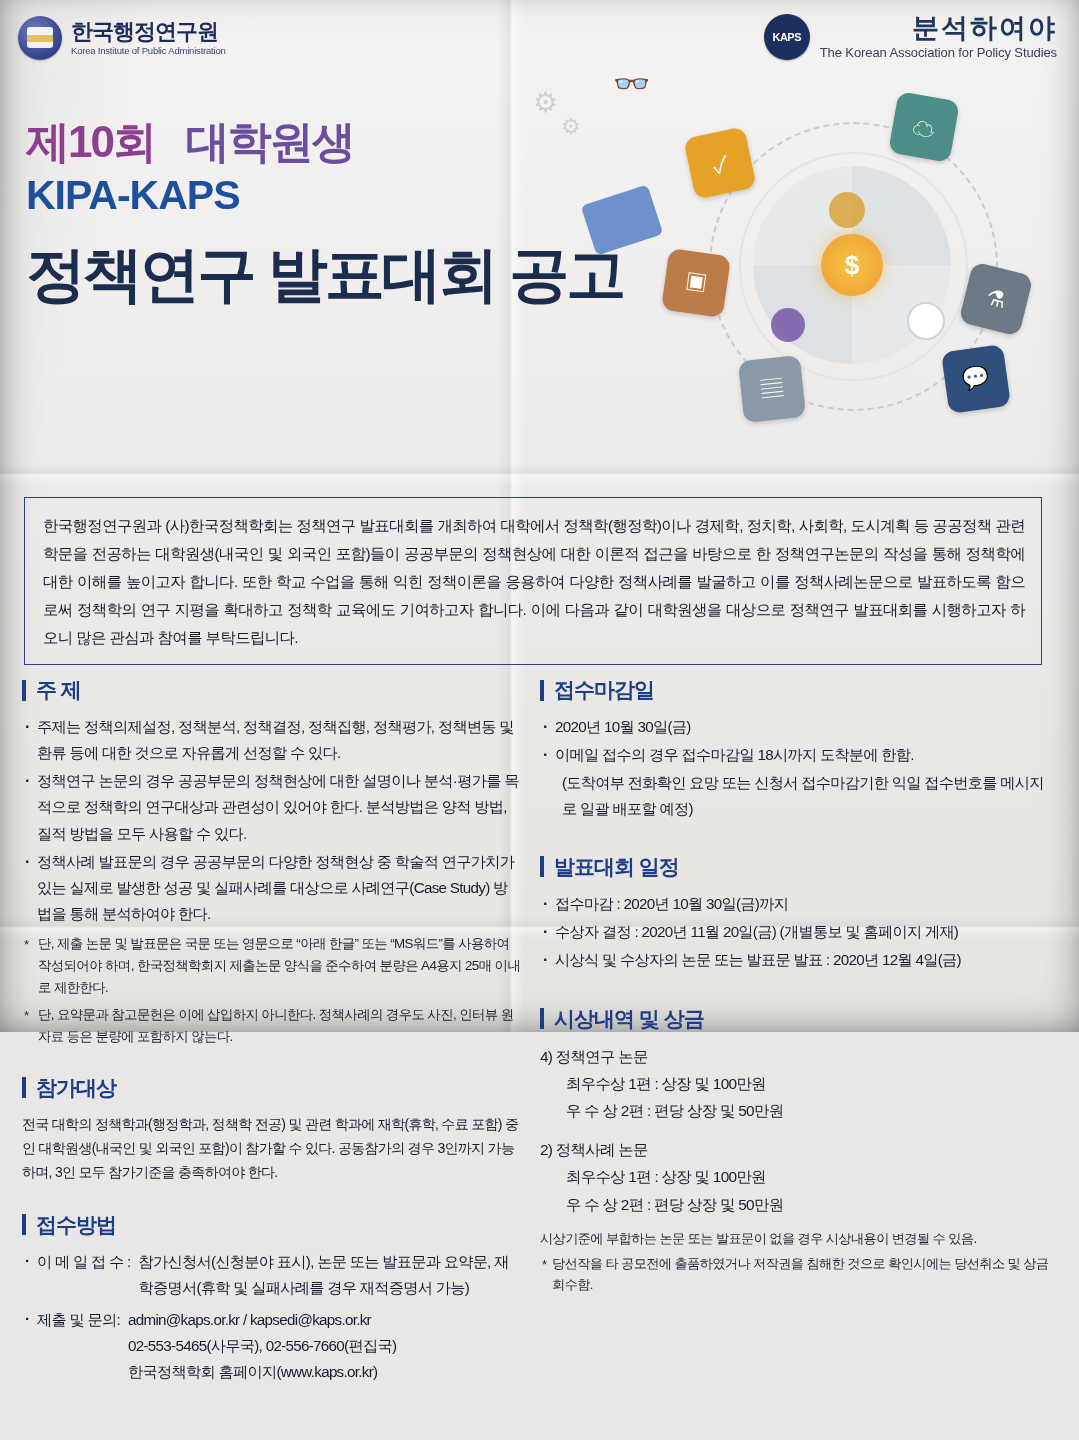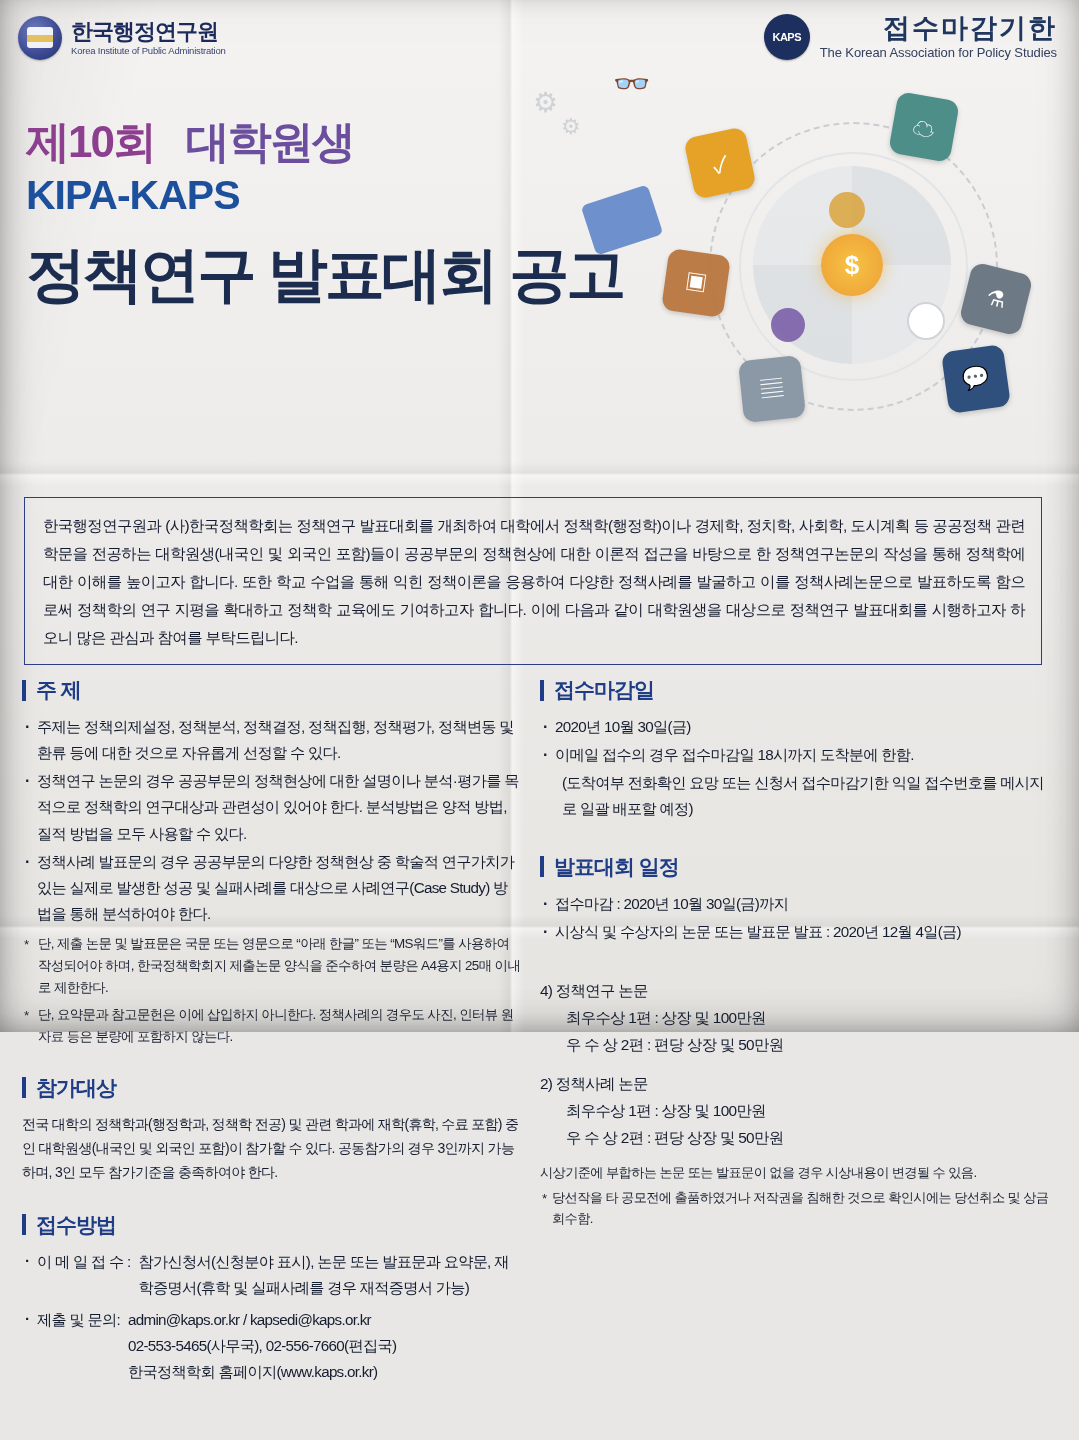--- a/index.html
+++ b/index.html
@@ -107,21 +107,21 @@
     <div class="kipa-logo">
       <div class="kipa-mark"></div>
       <div class="kipa-txt">
         <div class="ko">한국행정연구원</div>
         <div class="en">Korea Institute of Public Administration</div>
       </div>
     </div>
     <div class="kaps-logo">
       <div class="kaps-mark">KAPS</div>
       <div class="kaps-txt">
-        <div class="han">접수마감기한</div>
+        <div class="han">분석하여야</div>
         <div class="en">The Korean Association for Policy Studies</div>
       </div>
     </div>
   </div>
 
   <div id="graphic">
     <div class="glasses">👓</div>
     <div class="gear" style="left:-120px;top:14px">⚙</div>
     <div class="gear" style="left:-92px;top:42px;font-size:22px">⚙</div>
     <div class="clip"></div>
@@ -211,25 +211,30 @@
       </ul>
     </div>
 
     <div class="sec" style="margin-top:30px">
       <h2>
         <span class="bar"></span>
         <span>발표대회 일정</span>
       </h2>
       <ul>
         <li>접수마감 : 2020년 10월 30일(금)까지</li>
+        <li>수상자 결정 : 2020년 11월 20일(금) (개별통보 및 홈페이지 게재)</li>
         <li>시상식 및 수상자의 논문 또는 발표문 발표 : 2020년 12월 4일(금)</li>
       </ul>
     </div>
 
     <div class="sec" style="margin-top:32px">
+      <h2>
+        <span class="bar"></span>
+        <span>시상내역 및 상금</span>
+      </h2>
       <div class="num">4) 정책연구 논문</div>
       <div class="num ind1">최우수상 1편 : 상장 및 100만원</div>
       <div class="num ind1">우 수 상 2편 : 편당 상장 및 50만원</div>
       <div class="num" style="margin-top:12px">2) 정책사례 논문</div>
       <div class="num ind1">최우수상 1편 : 상장 및 100만원</div>
       <div class="num ind1">우 수 상 2편 : 편당 상장 및 50만원</div>
       <div class="smallnote" style="margin-top:10px">시상기준에 부합하는 논문 또는 발표문이 없을 경우 시상내용이 변경될 수 있음.</div>
       <div class="smallnote note" style="margin-top:4px;padding-left:12px">당선작을 타 공모전에 출품하였거나 저작권을 침해한 것으로 확인시에는 당선취소 및 상금 회수함.</div>
     </div>
 

